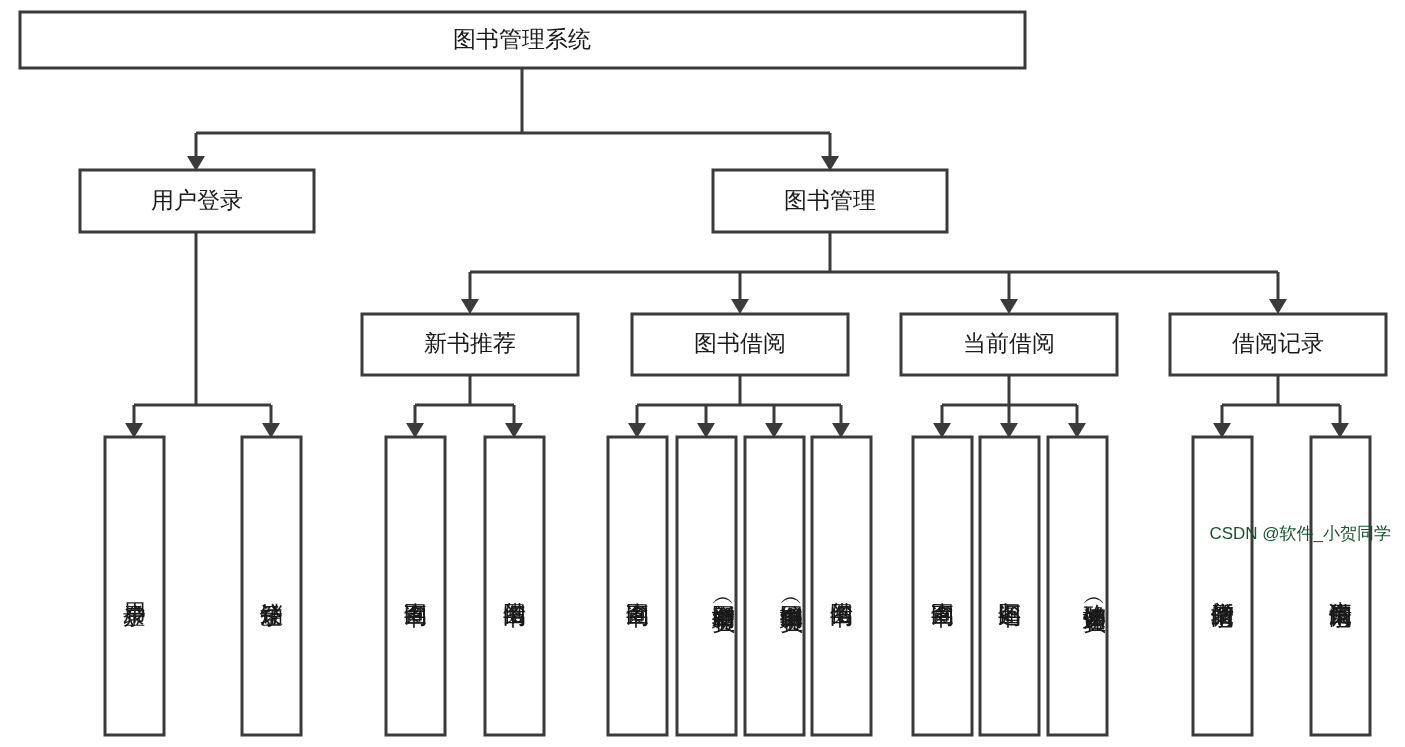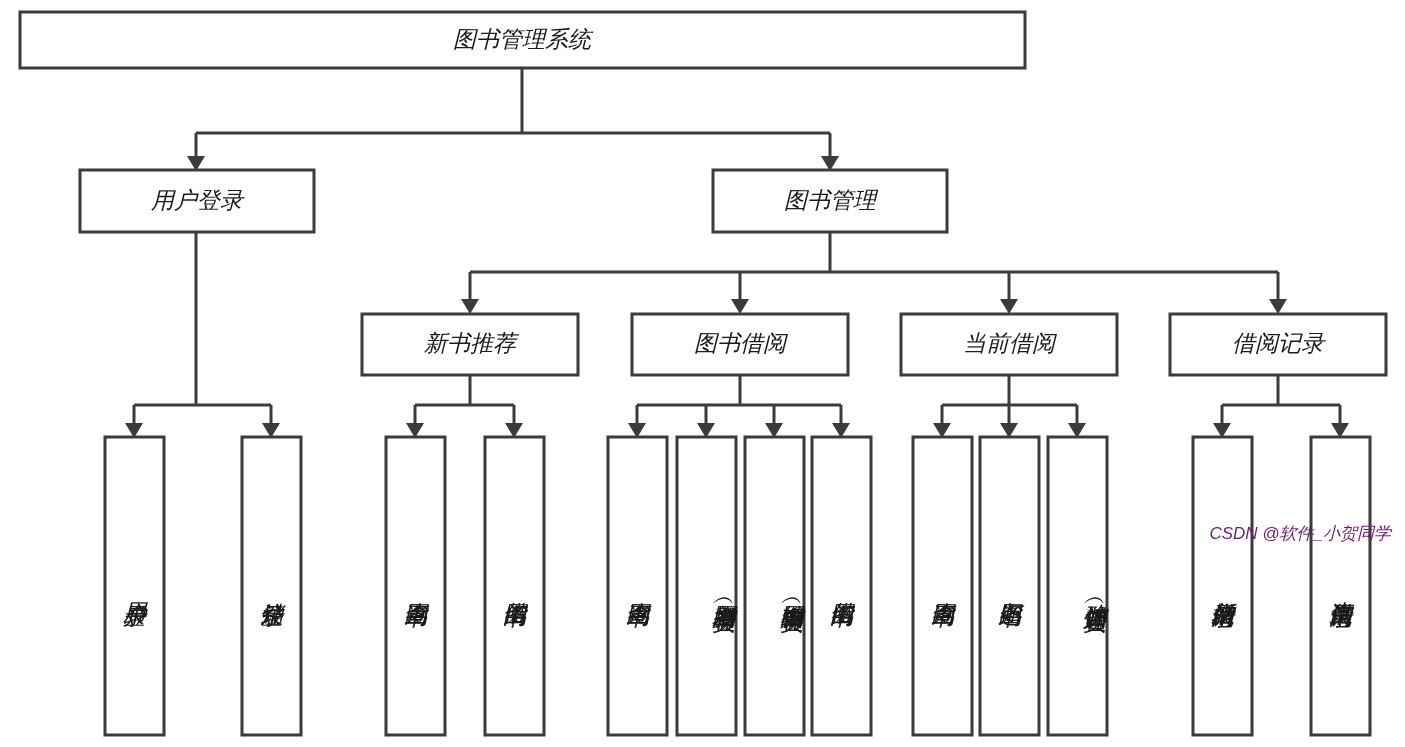--- a/index.html
+++ b/index.html
@@ -11,21 +11,20 @@
     width: 1405px;
     height: 747px;
     font-family: "Liberation Sans", sans-serif;
     overflow: hidden;
   }
   #diagram-root {
     position: relative;
     width: 1405px;
     height: 551px;
     background: #ffffff;
-    font-style: italic;
   }
   svg.canvas {
     position: absolute;
     left: 0;
     top: 0;
     width: 1405px;
     height: 747px;
   }
   .node-rect {
     fill: #ffffff;
@@ -65,21 +64,21 @@
     white-space: nowrap;
     pointer-events: none;
     text-align: center;
   }
   .watermark {
     position: absolute;
     right: 14px;
     bottom: 6px;
     font-family: "Liberation Sans", sans-serif;
     font-size: 17px;
-    color: #701a75;
+    color: #14532d;
     white-space: nowrap;
     pointer-events: none;
   }
 </style>
 </head>
 <body>
 
 <div id="diagram-root">
 
   <svg class="canvas" viewBox="0 0 1405 747" xmlns="http://www.w3.org/2000/svg">

